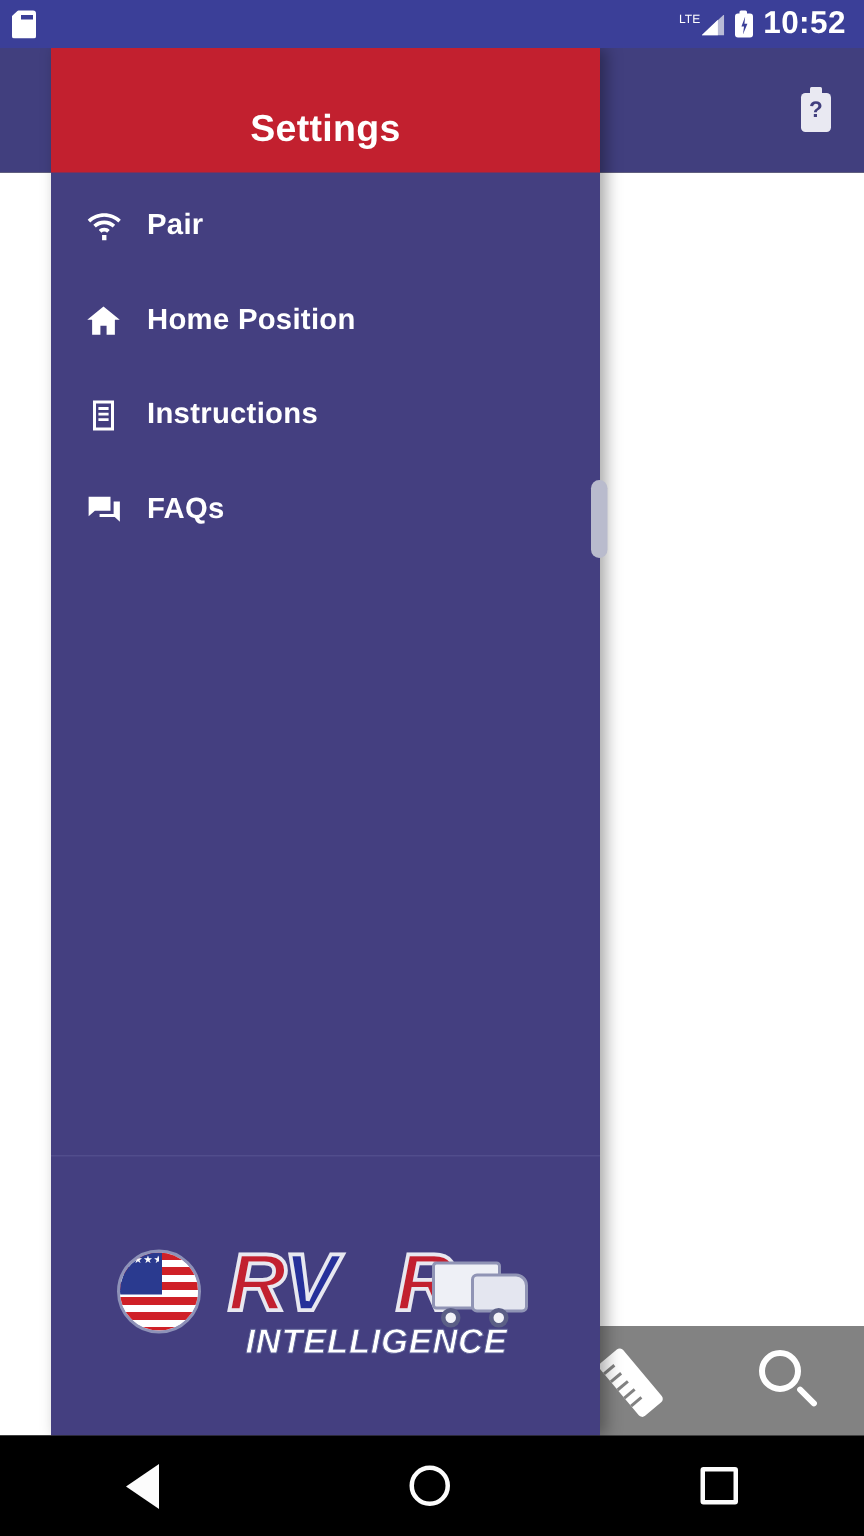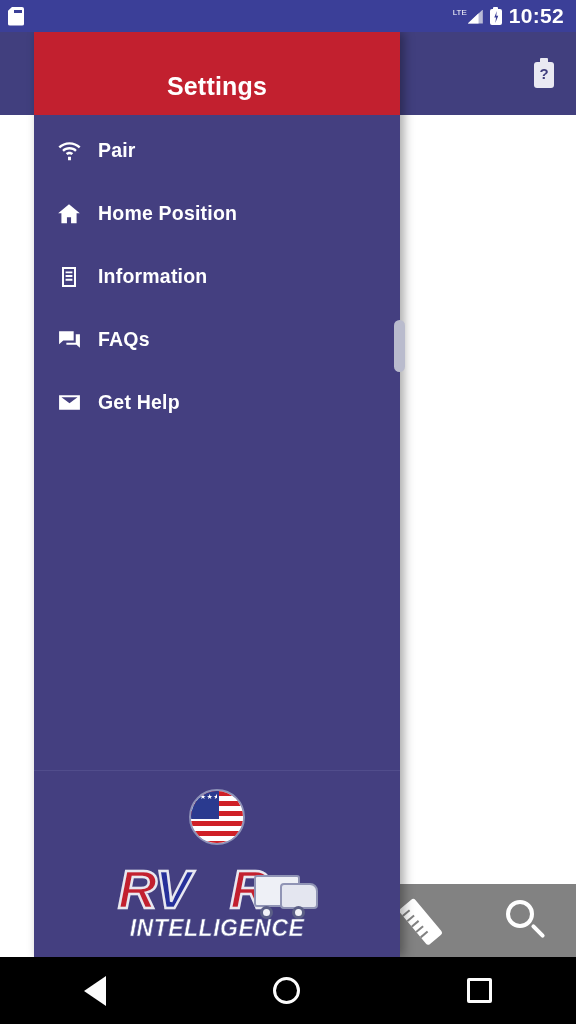--- a/index.html
+++ b/index.html
@@ -156,21 +156,21 @@
     display:flex; align-items:center; justify-content:center; }
   .menu-label{ color:#ffffff; font-size:19.5px; font-weight:bold; letter-spacing:.2px; }
   .menu-item.disabled .menu-label{ color:#a7a5be; }
   .menu-item.disabled .menu-icon svg{ fill:#a7a5be; }
   .menu-icon svg{ fill:#ffffff; }
 
   .drawer-divider{
     height:1px; background:#514d8c; margin:0;
   }
   .drawer-footer{
-    flex:0 0 186px; display:flex; flex-direction:column;
+    flex:0 0 186px; display:flex; flex-direction:row;
     align-items:center; justify-content:center; gap:12px; padding-bottom:6px;
   }
 
   
   .flag-badge{
     width:56px; height:56px; border-radius:50%; position:relative; overflow:hidden;
     border:2px solid #8e92b8; background:#fff;
   }
   .flag-stripes{ position:absolute; inset:0;
     background:repeating-linear-gradient(to bottom,
@@ -309,40 +309,32 @@
         <span class="menu-label">Home Position</span>
       </div>
 
 
       <div class="menu-item">
         <span class="menu-icon">
           <svg viewBox="0 0 24 24" width="24" height="24">
               <path d="M5 2h14v20H5V2zm2 2v16h10V4H7zm1.6 2.4h6.8v1.9H8.6V6.4zm0 3.7h6.8V12H8.6v-1.9zm0 3.7h6.8v1.9H8.6v-1.9z"></path>
             </svg>
         </span>
-        <span class="menu-label">Information</span>
+        <span class="menu-label">Instructions</span>
       </div>
 
       <div class="menu-item">
         <span class="menu-icon">
           <svg viewBox="0 0 24 24" width="25" height="25">
               <path d="M2 4h14v9H6l-4 3.5V4zm16 3h4v13l-3.3-3H9v-2h9V7z"></path>
             </svg>
         </span>
         <span class="menu-label">FAQs</span>
       </div>
 
-      <div class="menu-item">
-        <span class="menu-icon">
-          <svg viewBox="0 0 24 24" width="25" height="25">
-              <path d="M2 5h20v14H2V5zm2.3 2L12 12.6 19.7 7H4.3z"></path>
-            </svg>
-        </span>
-        <span class="menu-label">Get Help</span>
-      </div>
 
 
     </div>
 
     <div class="drawer-divider"></div>
 
     <div class="drawer-footer">
       <div class="flag-badge">
         <span class="flag-stripes"></span>
         <span class="flag-canton">

